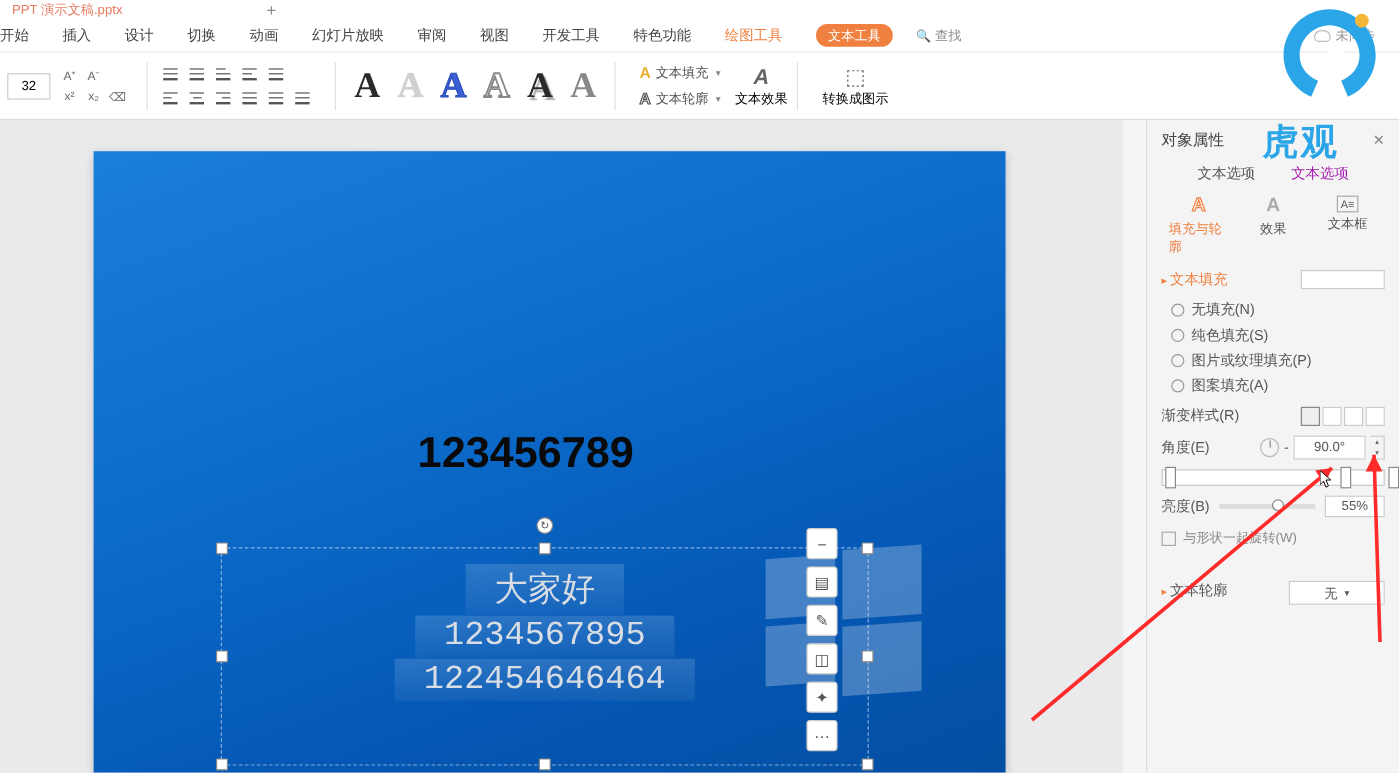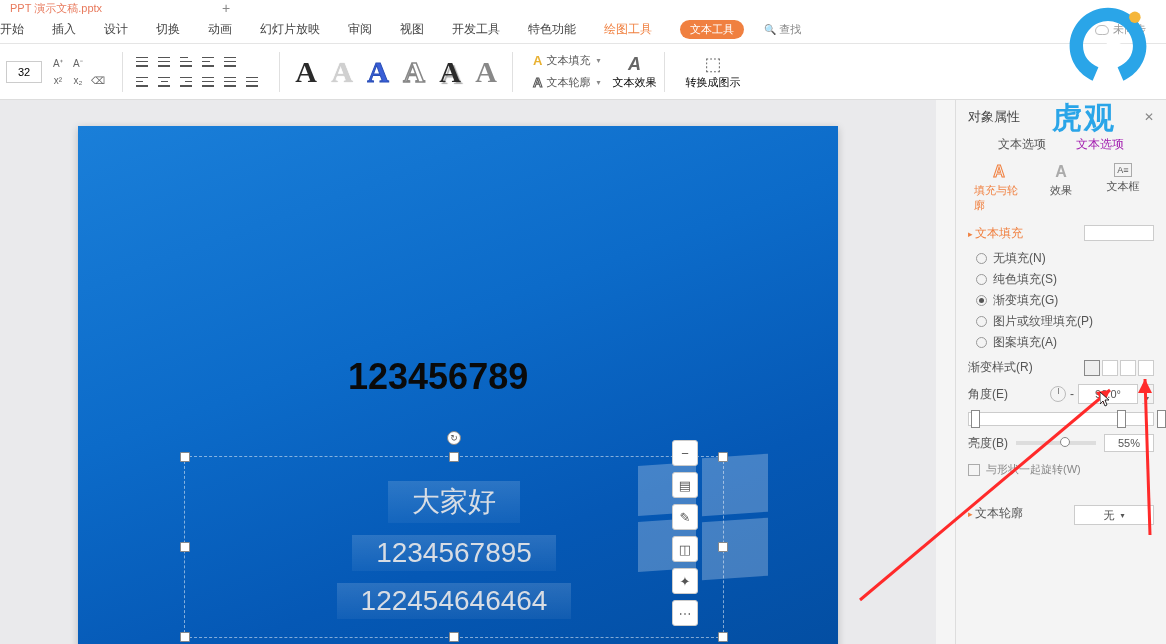--- a/index.html
+++ b/index.html
@@ -58,21 +58,21 @@
 .win-logo .p3 { left: 0; top: 64px; width: 58px; height: 50px; transform: skewY(-4deg); }
 .win-logo .p4 { left: 64px; top: 64px; width: 66px; height: 58px; transform: skewY(-4deg); }
 
 .slide-text1 { position: absolute; top: 230px; left: 270px; font-size: 36px; color: #0a0a0a; font-weight: 700; }
 .text-box { position: absolute; top: 330px; left: 106px; width: 540px; height: 182px; border: 1px dashed rgba(255,255,255,0.5); }
 .handle { position: absolute; width: 10px; height: 10px; background: #fff; border: 1px solid #888; border-radius: 1px; }
 .h-tl { top: -5px; left: -5px; } .h-tm { top: -5px; left: 50%; margin-left: -5px; } .h-tr { top: -5px; right: -5px; }
 .h-ml { top: 50%; left: -5px; margin-top: -5px; } .h-mr { top: 50%; right: -5px; margin-top: -5px; }
 .h-bl { bottom: -5px; left: -5px; } .h-bm { bottom: -5px; left: 50%; margin-left: -5px; } .h-br { bottom: -5px; right: -5px; }
 .rotate-handle { position: absolute; top: -26px; left: 50%; margin-left: -7px; width: 14px; height: 14px; background: #fff; border: 1px solid #888; border-radius: 50%; display: flex; align-items: center; justify-content: center; font-size: 9px; color: #555; }
-.tb-line { text-align: center; background: linear-gradient(180deg, rgba(255,255,255,0.15), rgba(255,255,255,0.05)); color: #d8dde4; font-size: 28px; padding: 2px 24px; margin: 12px auto; display: table; }
+.tb-line { text-align: center; background: linear-gradient(180deg, rgba(255,255,255,0.15), rgba(255,255,255,0.05)); color: #d8dde4; font-size: 28px; padding: 2px 24px; margin: 1px auto; display: table; font-family: Liberation Mono, monospace; }
 
 .float-tools { position: absolute; top: 340px; right: 160px; width: 26px; display: flex; flex-direction: column; gap: 6px; transform: translateX(-78px); }
 .float-btn { width: 26px; height: 26px; border: 1px solid #ccc; border-radius: 3px; background: #fff; display: flex; align-items: center; justify-content: center; font-size: 13px; color: #555; cursor: pointer; }
 
 
 .right-panel { position: absolute; top: 100px; right: 0; bottom: 0; width: 211px; background: #f4f4f4; border-left: 1px solid #ddd; padding: 8px 12px; font-size: 12px; color: #555; }
 .rp-header { display: flex; justify-content: space-between; align-items: center; margin-bottom: 10px; }
 .rp-tabs-top { display: flex; gap: 30px; font-size: 12px; justify-content: center; margin-bottom: 10px; }
 .rp-tabs-icons { display: flex; justify-content: space-around; margin-bottom: 4px; }
 .rp-tab-icon-item { display: flex; flex-direction: column; align-items: center; font-size: 11px; cursor: pointer; width: 50px; }
@@ -341,24 +341,20 @@
 
   <div class="radio-row">
       <span class="radio"></span>
       <span>无填充(N)</span>
     </div>
   <div class="radio-row">
       <span class="radio"></span>
       <span>纯色填充(S)</span>
     </div>
   <div class="radio-row">
-      <span class="radio checked"></span>
-      <span>渐变填充(G)</span>
-    </div>
-  <div class="radio-row">
       <span class="radio"></span>
       <span>图片或纹理填充(P)</span>
     </div>
   <div class="radio-row">
       <span class="radio"></span>
       <span>图案填充(A)</span>
     </div>
 
   <div class="prop-row">
     <span>渐变样式(R)</span>

